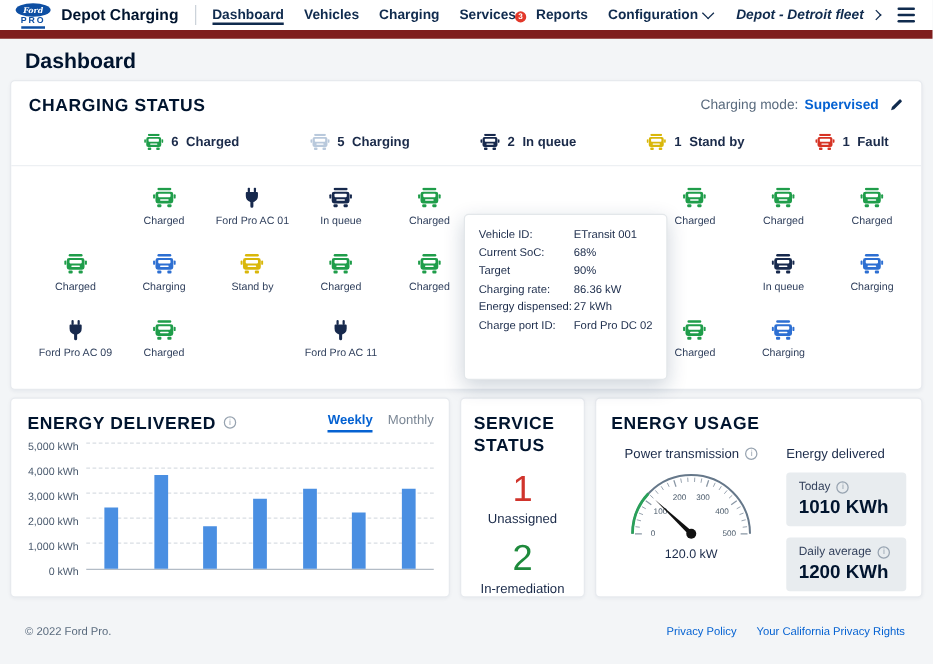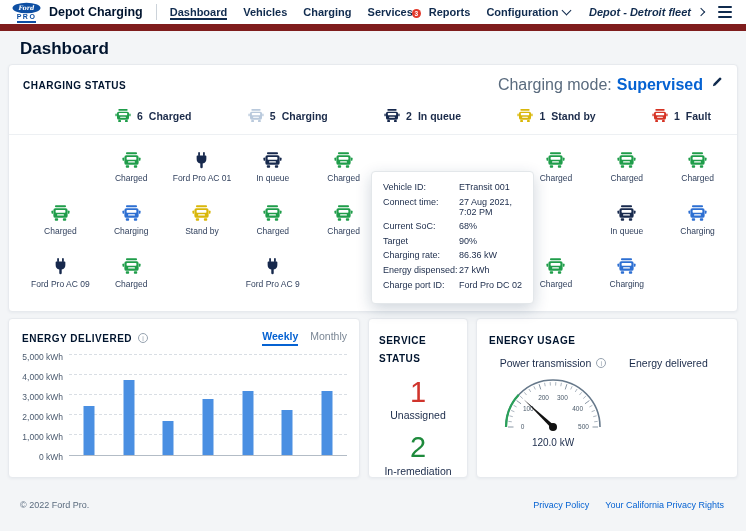--- a/index.html
+++ b/index.html
@@ -33,28 +33,28 @@
   .nav-right { margin-left:auto; display:flex; align-items:center; gap:12px;font-style:italic; }
   .fleet { font-size:11px; font-weight:600; color:#102b4e; display:flex; align-items:center; gap:7px; cursor:pointer; }
   .chev-right { width:6px; height:6px; border-right:1.5px solid #102b4e; border-top:1.5px solid #102b4e;
     transform:rotate(45deg); display:inline-block; }
   .hamburger { display:flex; flex-direction:column; gap:3px; cursor:pointer; padding:2px; }
   .hamburger span { width:14px; height:1.8px; background:#102b4e; border-radius:1px; }
   
   .page-title { position:absolute; left:20px; top:39px; font-size:17px; font-weight:bold; color:#00142e; }
   .card { position:absolute; background:#fff; border:1px solid #e7eaee; border-radius:4px;
     box-shadow:0 1px 3px rgba(16,43,78,0.05); }
-  .card-title { font-size:10px; font-weight:bold; letter-spacing:0.5px; color:#00142e; }
+  .card-title { font-size:14px; font-weight:bold; letter-spacing:0.5px; color:#00142e; }
   .info { display:inline-flex; width:10px; height:10px; border:1px solid #97a3b0; border-radius:50%;
     color:#97a3b0; font-size:7px; align-items:center; justify-content:center; cursor:pointer;
     flex:none; font-weight:normal; }
   
   .charging-card { left:8px; top:64px; width:730px; height:248px; }
   .cs-head { display:flex; justify-content:space-between; align-items:center; padding:11px 14px 0 14px; }
-  .mode { display:flex; align-items:flex-start; gap:5px; font-size:16px; color:#5a6b7e; }
+  .mode { display:flex; align-items:flex-end; gap:5px; font-size:11px; color:#5a6b7e; }
   .mode-val { color:#0562d2; font-weight:600; }
   .pencil { cursor:pointer; margin-left:3px; display:flex; }
   .legend { display:flex; justify-content:space-between; align-items:center; padding:15px 26px 11px 106px; }
   .legend-item { display:flex; align-items:center; gap:6px; font-size:10.5px; font-weight:600; color:#1b2b4a; }
   .cs-divider { border:none; border-top:1px solid #edf0f3; }
   .veh-grid { display:grid; grid-template-columns:repeat(10,1fr); padding:6px 4px 0 16px; }
   .veh-cell { height:53px; display:flex; flex-direction:column; align-items:center; justify-content:center; gap:4px; cursor:pointer; }
   .veh-label { font-size:8.5px; color:#2f3f5c; white-space:nowrap; }
   
   .veh-tooltip { position:absolute; left:362px; top:106px; width:163px; height:133px;
@@ -446,21 +446,21 @@
         </svg>
         <span class="veh-label">Charged</span>
       </div>
       <div class="veh-cell"></div>
       <div class="veh-cell">
         <svg width="13" height="17" viewBox="0 0 16 21">
   <rect x="3.9" y="0" width="2.2" height="5" rx="1.1" fill="#17294d"></rect>
   <rect x="9.9" y="0" width="2.2" height="5" rx="1.1" fill="#17294d"></rect>
   <path d="M3 4.4 h10 a1 1 0 0 1 1 1 v3.1 a6 6 0 0 1 -4.5 5.8 v4.2 a1.5 1.5 0 0 1 -3 0 v-4.2 A6 6 0 0 1 2 8.5 V5.4 a1 1 0 0 1 1 -1 z" fill="#17294d"></path>
         </svg>
-        <span class="veh-label">Ford Pro AC 9</span>
+        <span class="veh-label">Ford Pro AC 11</span>
       </div>
       <div class="veh-cell"></div>
       <div class="veh-cell"></div>
       <div class="veh-cell"></div>
       <div class="veh-cell">
         <svg width="19" height="17" viewBox="0 0 24 21">
   <rect x="5" y="0" width="14" height="2.6" rx="1.2" fill="#1f9d4a"></rect>
   <path d="M5.5 4 h13 a2.5 2.5 0 0 1 2.5 2.5 v7 a2.5 2.5 0 0 1 -2.5 2.5 h-13 a2.5 2.5 0 0 1 -2.5 -2.5 v-7 a2.5 2.5 0 0 1 2.5 -2.5 z" fill="#1f9d4a"></path>
   <rect x="5.8" y="6.1" width="12.4" height="3.4" rx="0.8" fill="#ffffff"></rect>
   <rect x="7.6" y="11.6" width="8.8" height="1.5" rx="0.75" fill="#ffffff"></rect>
@@ -485,24 +485,20 @@
         <span class="veh-label">Charging</span>
       </div>
       <div class="veh-cell"></div>
     </div>
 
   <div class="veh-tooltip">
     <div id="tt-rows">
         <div class="tt-row">
           <span class="tt-label">Vehicle ID:</span>
           <span class="tt-value">ETransit 001</span>
-        </div>
-        <div class="tt-row">
-          <span class="tt-label">Connect time:</span>
-          <span class="tt-value">27 Aug 2021, 7:02 PM</span>
         </div>
         <div class="tt-row">
           <span class="tt-label">Current SoC:</span>
           <span class="tt-value">68%</span>
         </div>
         <div class="tt-row">
           <span class="tt-label">Target</span>
           <span class="tt-value">90%</span>
         </div>
         <div class="tt-row">
@@ -613,20 +609,30 @@
             <text x="71.4250183284359" y="31.192776252997817" text-anchor="middle" font-size="6.5" fill="#4a5a6a" font-family="Liberation Sans, sans-serif">300</text>
             <text x="86.6750183284359" y="42.27254980507957" text-anchor="middle" font-size="6.5" fill="#4a5a6a" font-family="Liberation Sans, sans-serif">400</text>
             <text x="92.5" y="60.2" text-anchor="middle" font-size="6.5" fill="#4a5a6a" font-family="Liberation Sans, sans-serif">500</text>
             <polygon points="32.841254903143536,30.61811576285246 63.300639501264506,56.614959607899316 60.699360498735494,59.385040392100684" fill="#111111"></polygon>
             <circle cx="62" cy="58" r="4" fill="#111111"></circle>
           </svg></div>
       <div class="gauge-val">120.0 kW</div>
     </div>
     <div class="boxes-col">
       <div class="boxes-label">Energy delivered</div>
+      <div id="usage-boxes">
+          <div class="stat-box">
+            <div class="stat-box-label">Today <span class="info">i</span></div>
+            <div class="stat-box-value">1010 KWh</div>
+          </div>
+          <div class="stat-box">
+            <div class="stat-box-label">Daily average <span class="info">i</span></div>
+            <div class="stat-box-value">1200 KWh</div>
+          </div>
+        </div>
     </div>
   </div>
 </section>
 
 <footer class="footer">
   <span>© 2022 Ford Pro.</span>
   <div class="footer-links">
       <a>Privacy Policy</a>
       <a>Your California Privacy Rights</a>
     </div>

